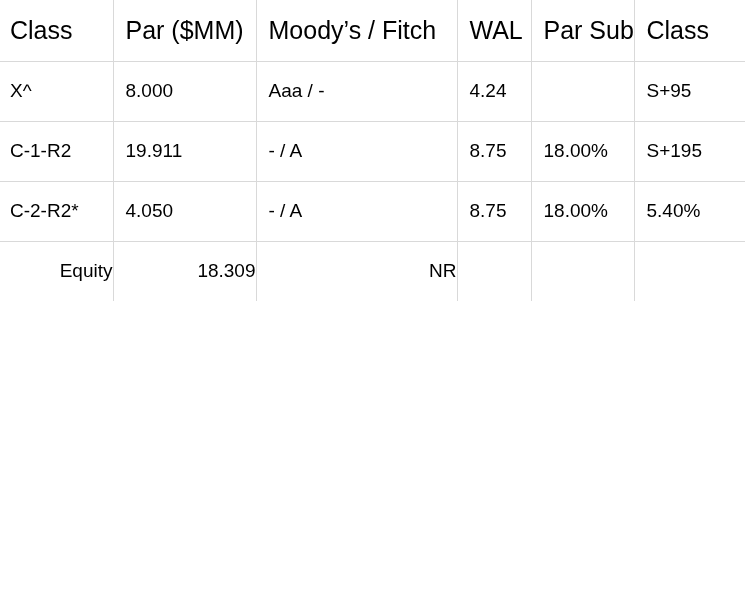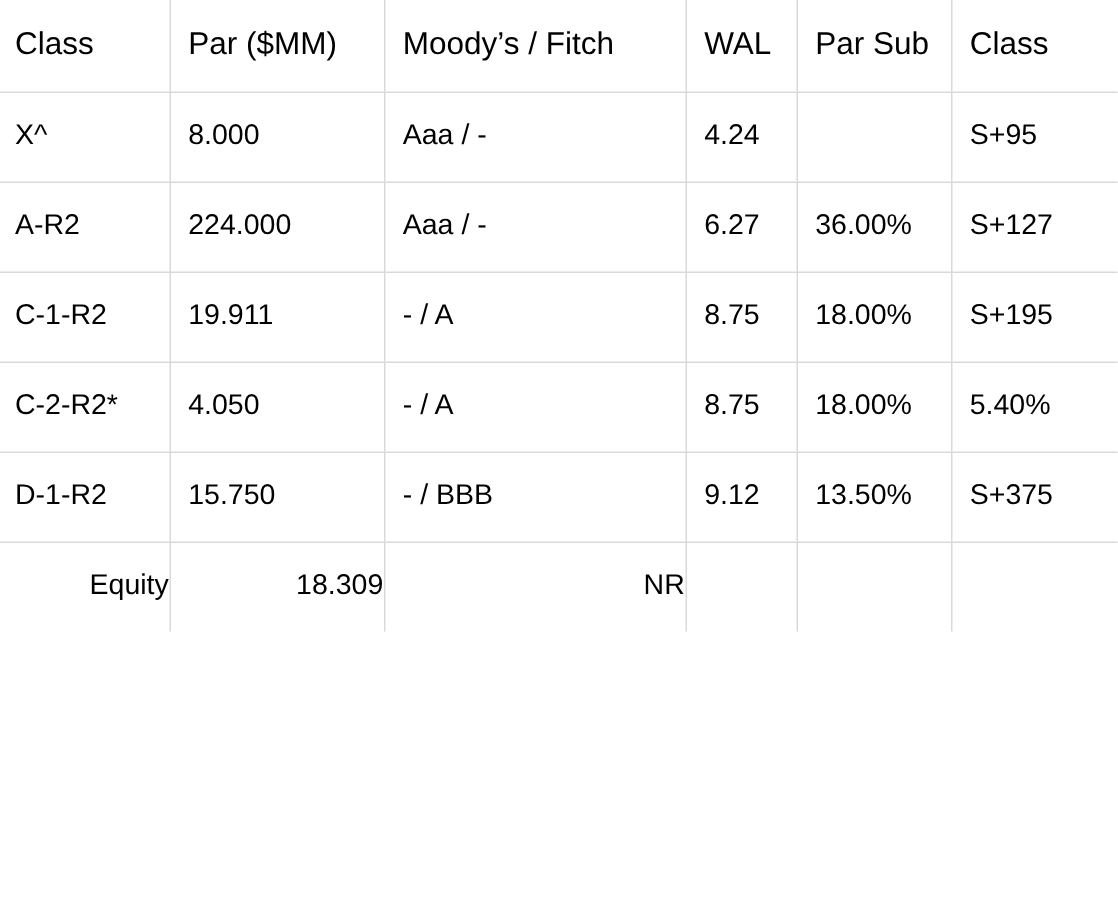--- a/index.html
+++ b/index.html
@@ -52,21 +52,21 @@
     border-left: none;
     padding-left: 10px;
   }
   table.cap-table tr > th:last-child,
   table.cap-table tr > td:last-child {
     border-right: none;
   }
   table.cap-table thead th {
     height: 61px;
     border-top: none;
-    font-size: 21px;
+    font-size: 25px;
   }
   table.cap-table tbody tr:last-child td {
     border-bottom: none;
     text-align: right;
   }
   table.cap-table tbody td.empty {
     padding: 0;
   }
 </style>
 </head>
@@ -95,52 +95,36 @@
     <tbody>
       <tr>
         <td>X^</td>
         <td>8.000</td>
         <td>Aaa / -</td>
         <td>4.24</td>
         <td class="empty"></td>
         <td>S+95</td>
       </tr>
       <tr>
-        <td>A-R2</td>
-        <td>224.000</td>
-        <td>Aaa / -</td>
-        <td>6.27</td>
-        <td>36.00%</td>
-        <td>S+127</td>
-      </tr>
-      <tr>
         <td>C-1-R2</td>
         <td>19.911</td>
         <td>- / A</td>
         <td>8.75</td>
         <td>18.00%</td>
         <td>S+195</td>
       </tr>
       <tr>
         <td>C-2-R2*</td>
         <td>4.050</td>
         <td>- / A</td>
         <td>8.75</td>
         <td>18.00%</td>
         <td>5.40%</td>
       </tr>
       <tr>
-        <td>D-1-R2</td>
-        <td>15.750</td>
-        <td>- / BBB</td>
-        <td>9.12</td>
-        <td>13.50%</td>
-        <td>S+375</td>
-      </tr>
-      <tr>
         <td>Equity</td>
         <td>18.309</td>
         <td>NR</td>
         <td class="empty"></td>
         <td class="empty"></td>
         <td class="empty"></td>
       </tr>
     </tbody>
   </table>
 </div>

